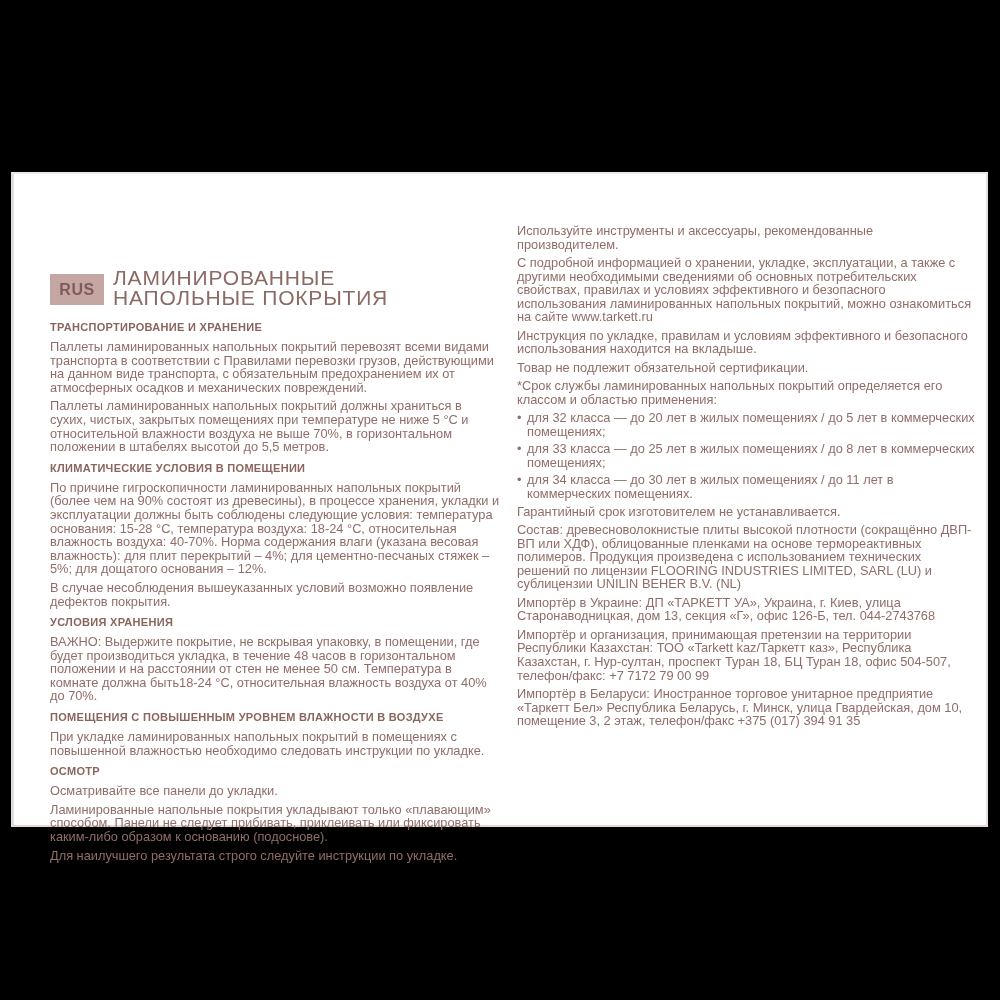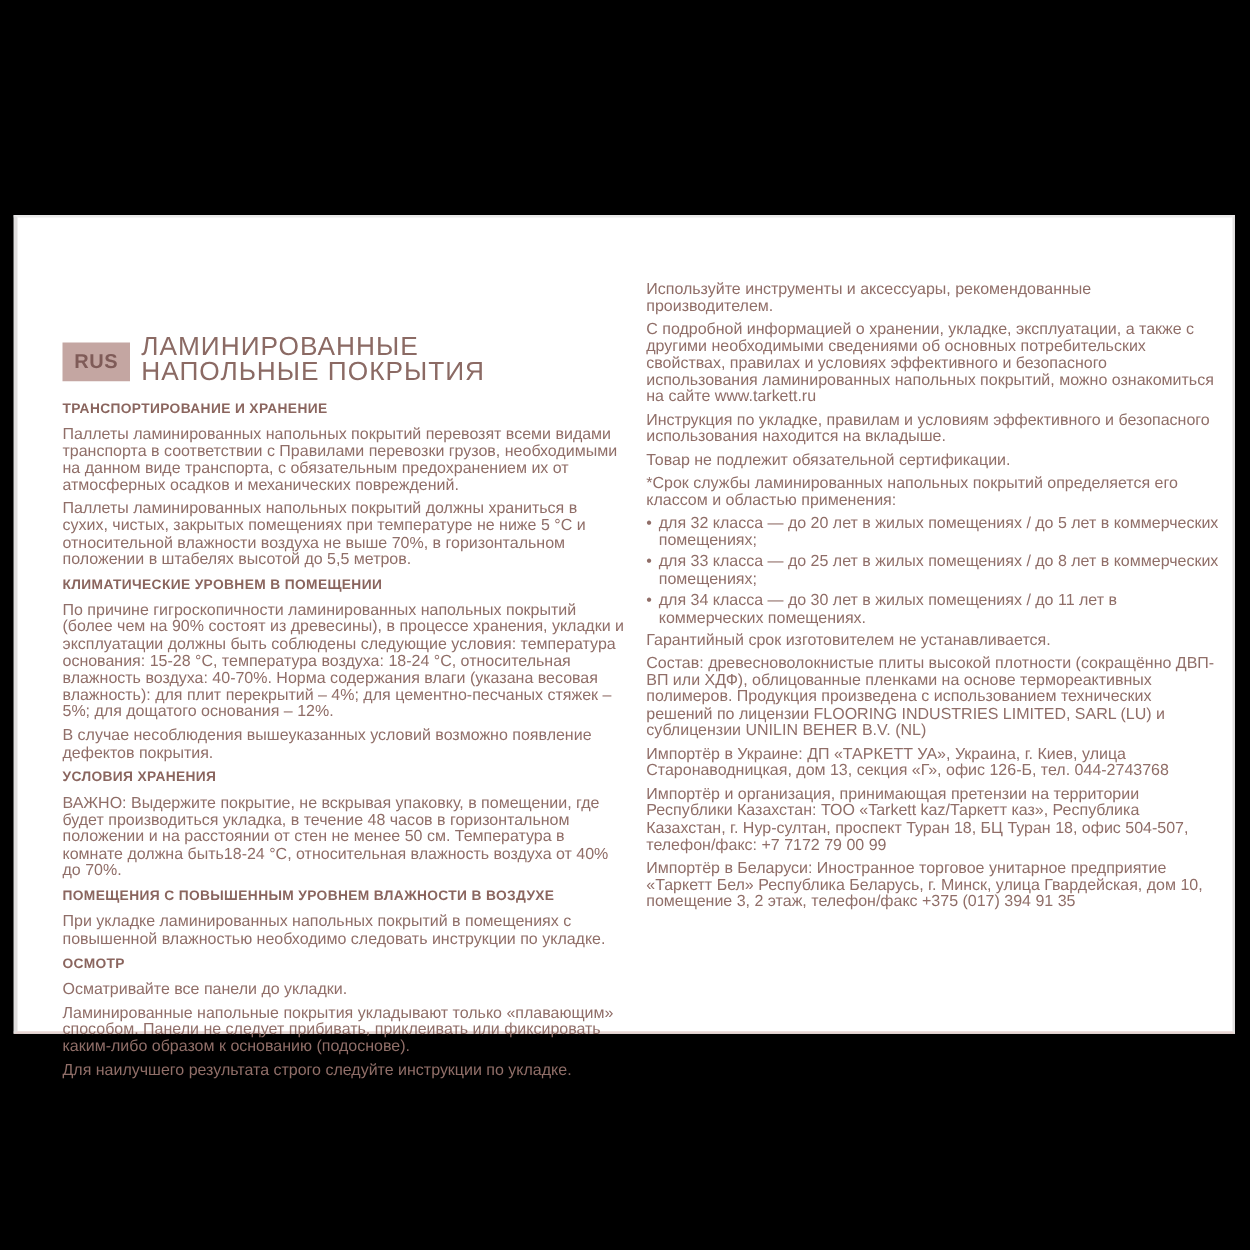--- a/index.html
+++ b/index.html
@@ -60,24 +60,24 @@
   <div class="col col-left">
     <div class="doc-header">
       <div class="badge">RUS</div>
       <div class="doc-title">
         <div>ЛАМИНИРОВАННЫЕ</div>
         <div>НАПОЛЬНЫЕ ПОКРЫТИЯ</div>
       </div>
     </div>
 
     <div class="h">ТРАНСПОРТИРОВАНИЕ И ХРАНЕНИЕ</div>
-    <div class="p">Паллеты ламинированных напольных покрытий перевозят всеми видами транспорта в соответствии с Правилами перевозки грузов, необходимыми на данном виде транспорта, с обязательным предохранением их от атмосферных осадков и механических повреждений.</div>
+    <div class="p">Паллеты ламинированных напольных покрытий перевозят всеми видами транспорта в соответствии с Правилами перевозки грузов, действующими на данном виде транспорта, с обязательным предохранением их от атмосферных осадков и механических повреждений.</div>
     <div class="p">Паллеты ламинированных напольных покрытий должны храниться в сухих, чистых, закрытых помещениях при температуре не ниже 5 °С и относительной влажности воздуха не выше 70%, в горизонтальном положении в штабелях высотой до 5,5 метров.</div>
 
-    <div class="h">КЛИМАТИЧЕСКИЕ УРОВНЕМ В ПОМЕЩЕНИИ</div>
+    <div class="h">КЛИМАТИЧЕСКИЕ УСЛОВИЯ В ПОМЕЩЕНИИ</div>
     <div class="p">По причине гигроскопичности ламинированных напольных покрытий (более чем на 90% состоят из древесины), в процессе хранения, укладки и эксплуатации должны быть соблюдены следующие условия: температура основания: 15-28 °С, температура воздуха: 18-24 °С, относительная влажность воздуха: 40-70%. Норма содержания влаги (указана весовая влажность): для плит перекрытий – 4%; для цементно-песчаных стяжек – 5%; для дощатого основания – 12%.</div>
     <div class="p">В случае несоблюдения вышеуказанных условий возможно появление дефектов покрытия.</div>
 
     <div class="h">УСЛОВИЯ ХРАНЕНИЯ</div>
     <div class="p">ВАЖНО: Выдержите покрытие, не вскрывая упаковку, в помещении, где будет производиться укладка, в течение 48 часов в горизонтальном положении и на расстоянии от стен не менее 50 см. Температура в комнате должна быть18-24 °С, относительная влажность воздуха от 40% до 70%.</div>
 
     <div class="h">ПОМЕЩЕНИЯ С ПОВЫШЕННЫМ УРОВНЕМ ВЛАЖНОСТИ В ВОЗДУХЕ</div>
     <div class="p">При укладке ламинированных напольных покрытий в помещениях с повышенной влажностью необходимо следовать инструкции по укладке.</div>
 
     <div class="h">ОСМОТР</div>

